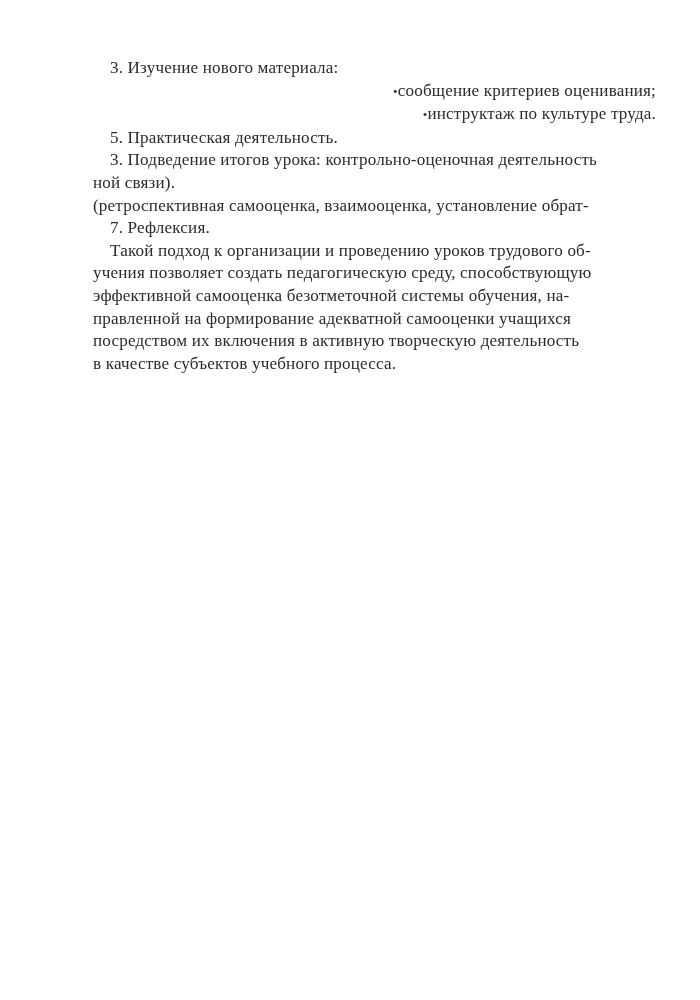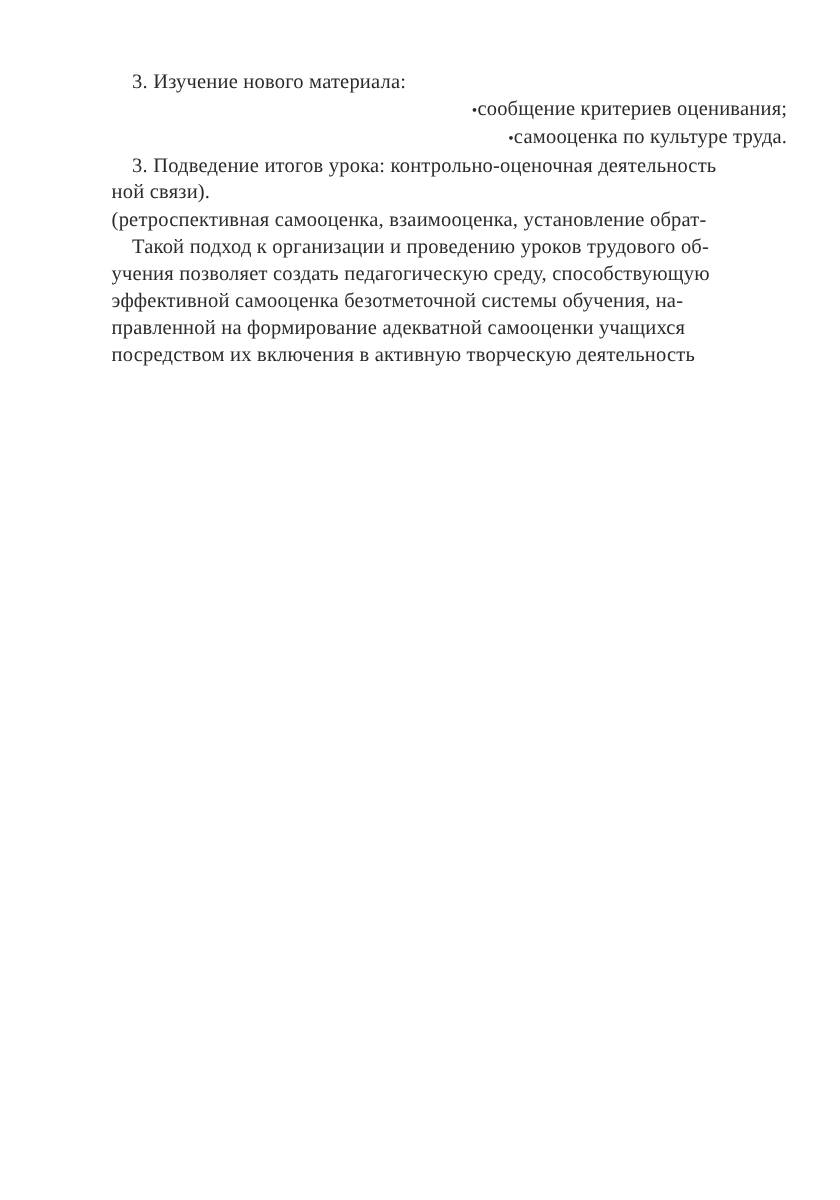--- a/index.html
+++ b/index.html
@@ -67,34 +67,37 @@
 <div class="page">
   <div class="text-block">
 
     <div class="line num-item">3. Изучение нового материала:</div>
 
     <div class="line bullet-item">
       <span class="bullet-dot">•</span><span>сообщение критериев оценивания;</span>
     </div>
 
     <div class="line bullet-item">
-      <span class="bullet-dot">•</span><span>самооценка по культуре труда.</span>
+      <span class="bullet-dot">•</span><span>инструктаж по культуре труда.</span>
     </div>
 
 
+    <div class="line num-item">5. Практическая деятельность.</div>
 
     <div class="line num-item">3. Подведение итогов урока: контрольно-оценочная деятельность</div>
 
     <div class="line">ной связи).</div>
 
     <div class="line">(ретроспективная самооценка, взаимооценка, установление обрат-</div>
 
+    <div class="line num-item">7. Рефлексия.</div>
 
     <div class="para">
       <div class="line num-item">Такой подход к организации и проведению уроков трудового об-</div>
       <div class="line">учения позволяет создать педагогическую среду, способствующую</div>
       <div class="line">эффективной самооценка безотметочной системы обучения, на-</div>
       <div class="line">правленной на формирование адекватной самооценки учащихся</div>
       <div class="line">посредством их включения в активную творческую деятельность</div>
+      <div class="line">в качестве субъектов учебного процесса.</div>
     </div>
 
   </div>
 </div>
 
 </body></html>

